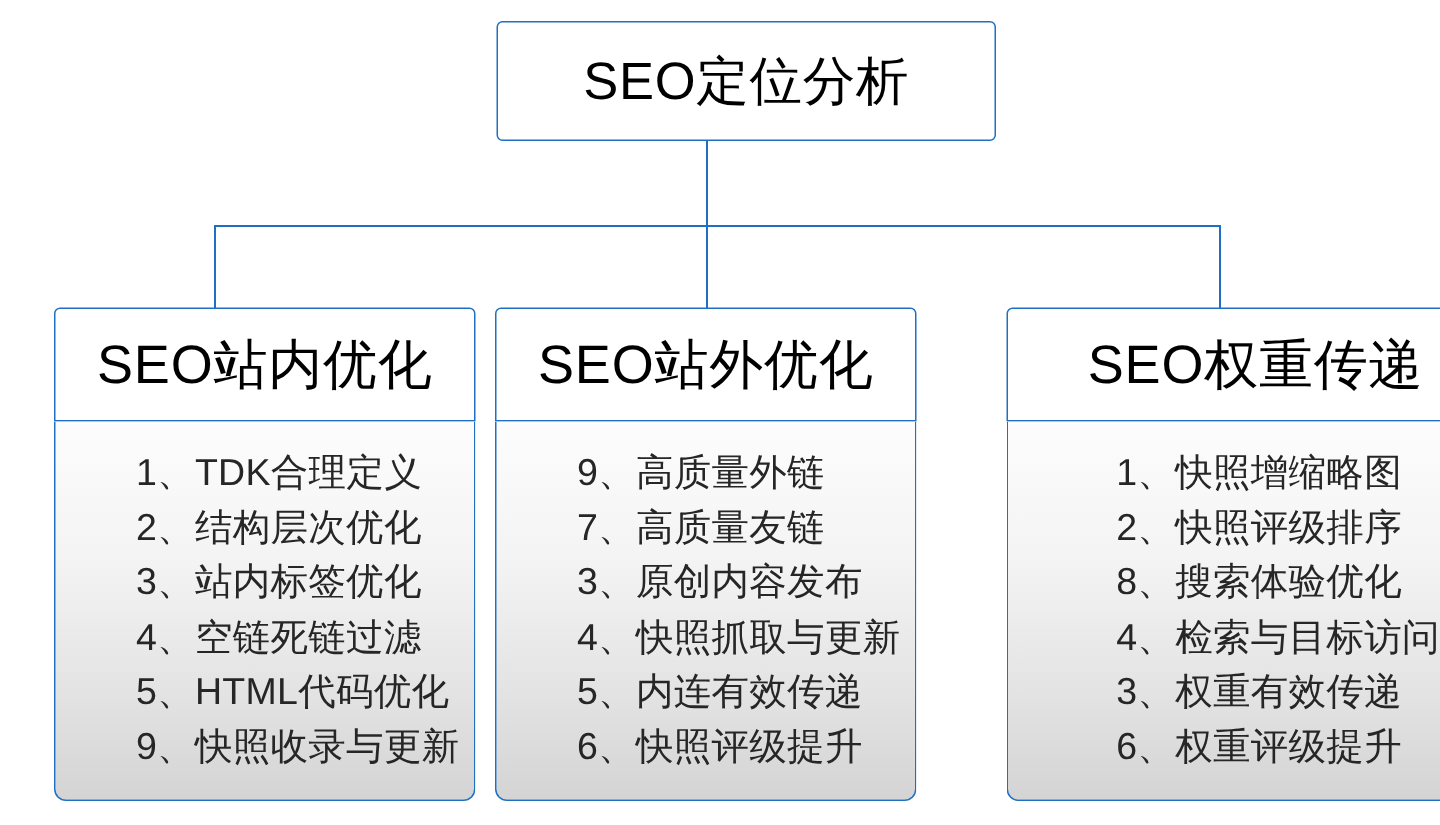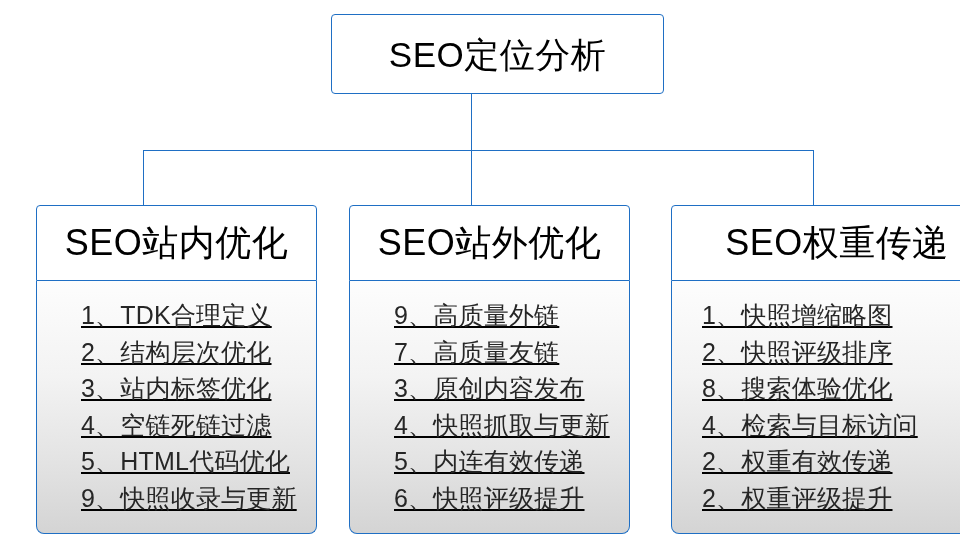--- a/index.html
+++ b/index.html
@@ -52,21 +52,21 @@
 
   
   .child-node {
     position: absolute;
     top: 205px;
     width: 281px;
     height: 329px;
     box-sizing: border-box;
   }
   .child-node.col0 { left: 8px; margin-left: 28px; }
-  .child-node.col1 { left: 349px; }
+  .child-node.col1 { left: 330px; }
   .child-node.col2 { left: 671px; width: 332px; }
 
   .child-header {
     position: relative;
     height: 76px;
     background: #ffffff;
     border: 1.6px solid #1f6fc4;
     border-radius: 4px 4px 0 0;
     box-sizing: border-box;
     display: flex;
@@ -85,22 +85,21 @@
     position: relative;
     height: 253px;
     background: linear-gradient(to bottom, #fdfdfd 0%, #f3f3f3 38%, #e3e3e3 72%, #d4d4d4 100%);
     border: 1.6px solid #1f6fc4;
     border-top: none;
     border-radius: 0 0 8px 8px;
     box-sizing: border-box;
     padding: 16px 0 16px 0;
     display: flex;
     flex-direction: column;
-    align-items: flex-start;
-    text-decoration: underline;
+    align-items: center;
   }
   .child-body-inner {
     padding-left: 44px;
   }
   .child-node.col2 .child-body-inner {
     padding-left: 30px;
   }
   .bullet-line {
     font-size: 25px;
     color: #262626;
@@ -163,19 +162,19 @@
   <div class="child-node col2">
     <div class="child-header">
       <span class="child-header-label">SEO权重传递</span>
     </div>
     <div class="child-body">
       <div class="child-body-inner">
         <div class="bullet-line">1、快照增缩略图</div>
         <div class="bullet-line">2、快照评级排序</div>
         <div class="bullet-line">8、搜索体验优化</div>
         <div class="bullet-line">4、检索与目标访问</div>
-        <div class="bullet-line">2、权重有效传递</div>
-        <div class="bullet-line">2、权重评级提升</div>
+        <div class="bullet-line">3、权重有效传递</div>
+        <div class="bullet-line">6、权重评级提升</div>
       </div>
     </div>
   </div>
 
 </div>
 
 </body></html>

